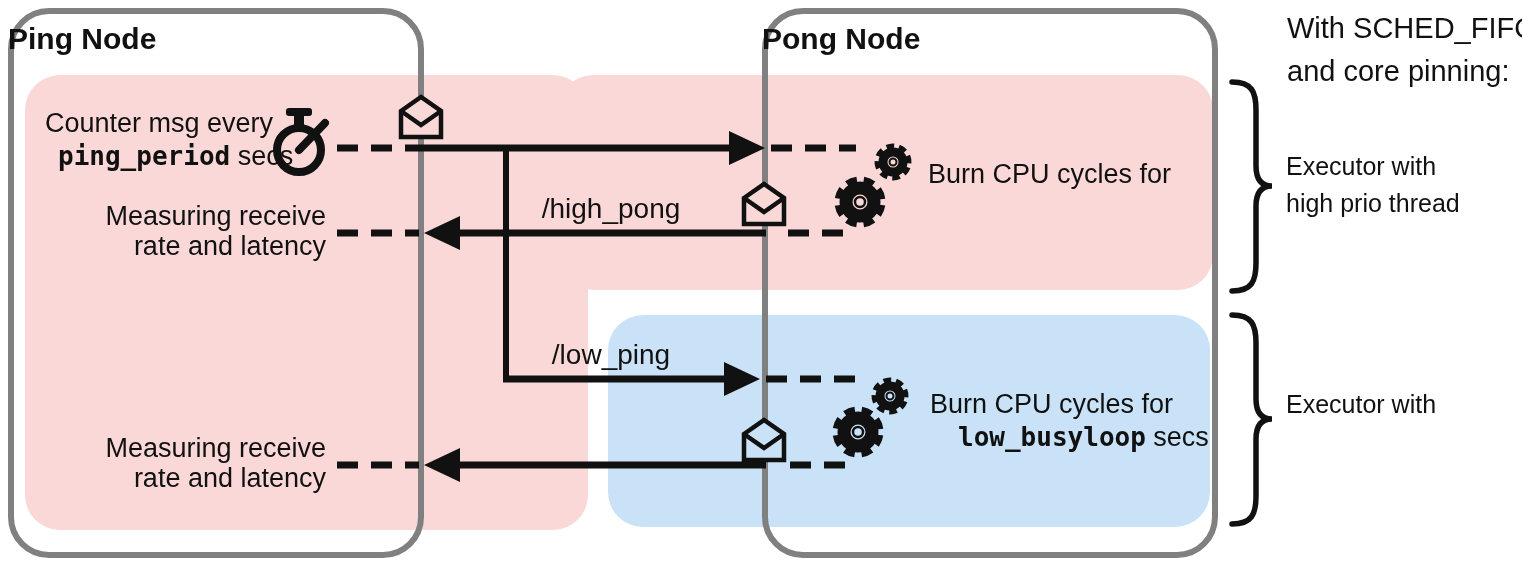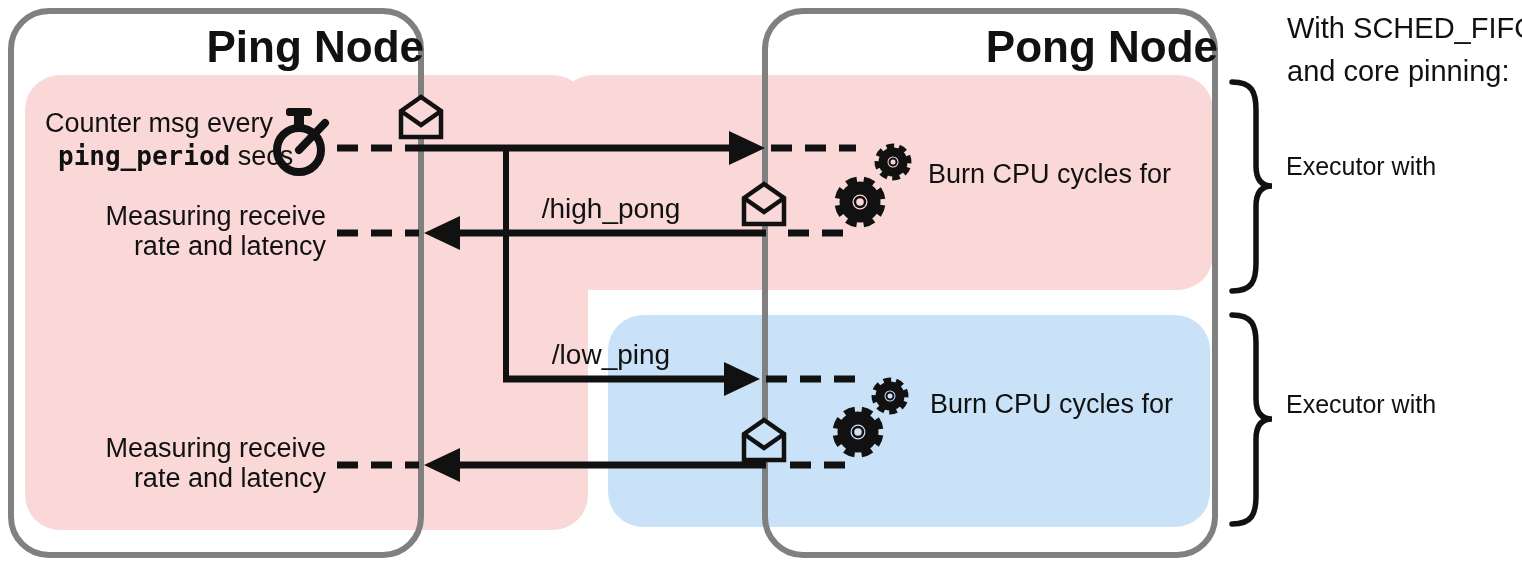--- a/index.html
+++ b/index.html
@@ -2,21 +2,21 @@
 <html><head>
 <meta charset="utf-8">
 <style>
   html,body{margin:0;padding:0;background:#ffffff;}
   .canvas{
     position:relative;width:1522px;height:567px;background:#ffffff;overflow:hidden;
     font-family:"Liberation Sans",sans-serif;color:#111111;
   }
   .layer{position:absolute;left:0;top:0;}
   .txt{position:absolute;color:#111111;white-space:nowrap;}
-  .title{font-size:44px;font-weight:bold;text-align:right;}
+  .title{font-size:30px;font-weight:bold;text-align:left;}
   .cap{font-size:27px;line-height:33px;}
   .right{text-align:right;}
   .code{font-family:"DejaVu Sans Mono",monospace;font-weight:bold;font-size:26px;margin-left:28px;}
   .topic{font-size:28px;text-align:center;}
   .note{font-size:29px;line-height:43px;}
   .exec{font-size:25px;line-height:37px;}
   .dashed{stroke:#111111;stroke-width:7;stroke-dasharray:21 13;fill:none;}
   .solid{stroke:#111111;stroke-width:7;fill:none;}
   .conn{stroke:#111111;stroke-width:6;fill:none;}
   .head{fill:#111111;stroke:none;}
@@ -124,26 +124,28 @@
   </div>
 
   <div class="txt topic" style="left:511px;top:193px;width:200px;">/high_pong</div>
   <div class="txt topic" style="left:511px;top:339px;width:200px;">/low_ping</div>
 
   <div class="txt cap" style="left:928px;top:158px;">
     <div>Burn CPU cycles for</div>
   </div>
   <div class="txt cap" style="left:930px;top:388px;">
     <div>Burn CPU cycles for</div>
+    <div><span class="code">low_busyloop</span><span> secs</span></div>
   </div>
 
   <div class="txt note" style="left:1287px;top:7px;">
     <div>With SCHED_FIFO</div>
     <div>and core pinning:</div>
   </div>
   <div class="txt exec" style="left:1286px;top:148px;">
     <div>Executor with</div>
+    <div>high prio thread</div>
   </div>
   <div class="txt exec" style="left:1286px;top:386px;">
     <div>Executor with</div>
   </div>
 
 </div>
 
 </body></html>

